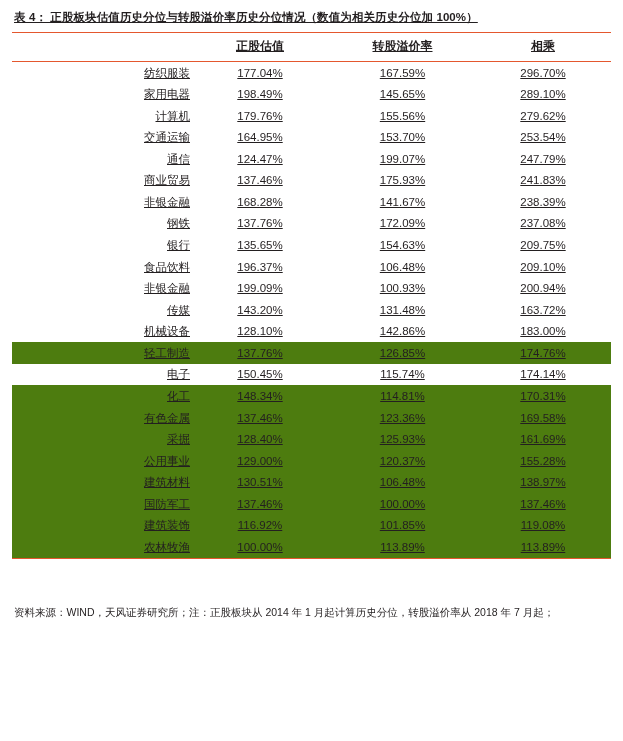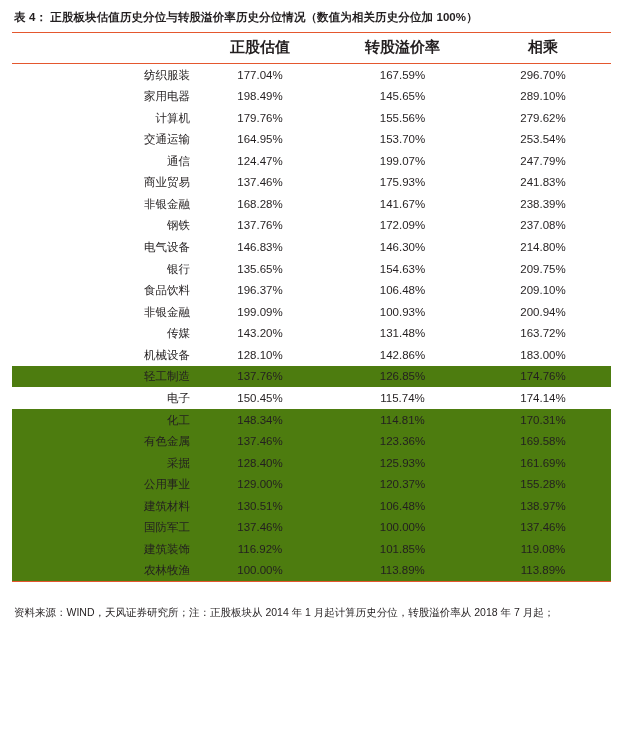--- a/index.html
+++ b/index.html
@@ -13,20 +13,21 @@
     font-family: "Liberation Sans", "DejaVu Sans", sans-serif;
     color: #231f20;
     overflow: hidden;
   }
   .wrap {
     position: relative;
     width: 623px;
     height: 629px;
     box-sizing: border-box;
     padding: 0 12px;
+    text-decoration: underline;
   }
   .caption {
     font-size: 11.5px;
     font-weight: bold;
     color: #231f20;
     padding: 10px 2px 7px 2px;
     letter-spacing: 0.1px;
     line-height: 1.3;
   }
   table.data {
@@ -42,21 +43,21 @@
   .top-rule {
     border-top: 1.6px solid #e4572e;
   }
   .hdr-rule {
     border-bottom: 0.9px solid #e4572e;
   }
   .bot-rule {
     border-bottom: 1.6px solid #e4572e;
   }
   table.data th {
-    font-size: 15px;
+    font-size: 12px;
     font-weight: bold;
     text-align: center;
     padding: 5px 0 6px 0;
     color: #231f20;
   }
   table.data th.first {
     text-align: left;
   }
   table.data td {
     font-size: 11.5px;
@@ -147,26 +148,20 @@
           <td>141.67%</td>
           <td>238.39%</td>
         </tr>
         <tr>
           <td class="name">钢铁</td>
           <td>137.76%</td>
           <td>172.09%</td>
           <td>237.08%</td>
         </tr>
         <tr>
-          <td class="name">电气设备</td>
-          <td>146.83%</td>
-          <td>146.30%</td>
-          <td>214.80%</td>
-        </tr>
-        <tr>
           <td class="name">银行</td>
           <td>135.65%</td>
           <td>154.63%</td>
           <td>209.75%</td>
         </tr>
         <tr>
           <td class="name">食品饮料</td>
           <td>196.37%</td>
           <td>106.48%</td>
           <td>209.10%</td>

